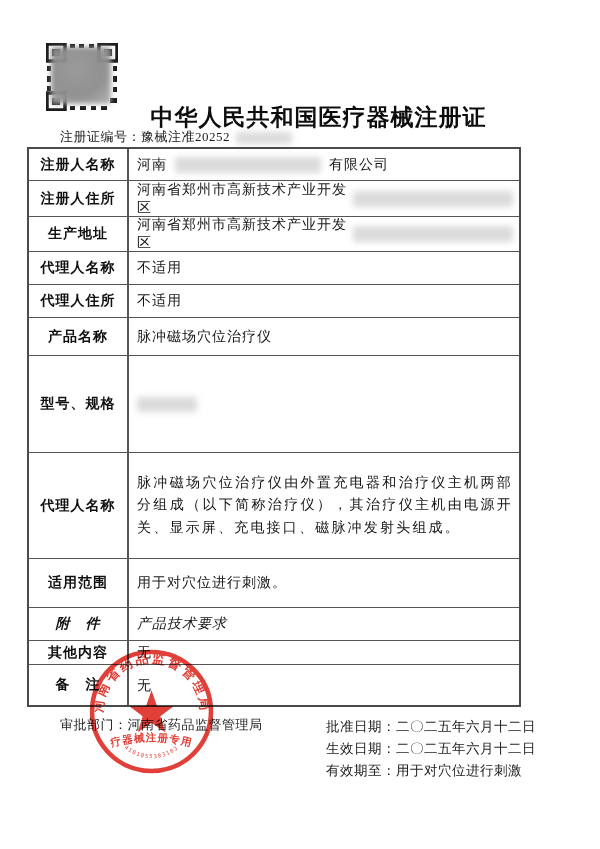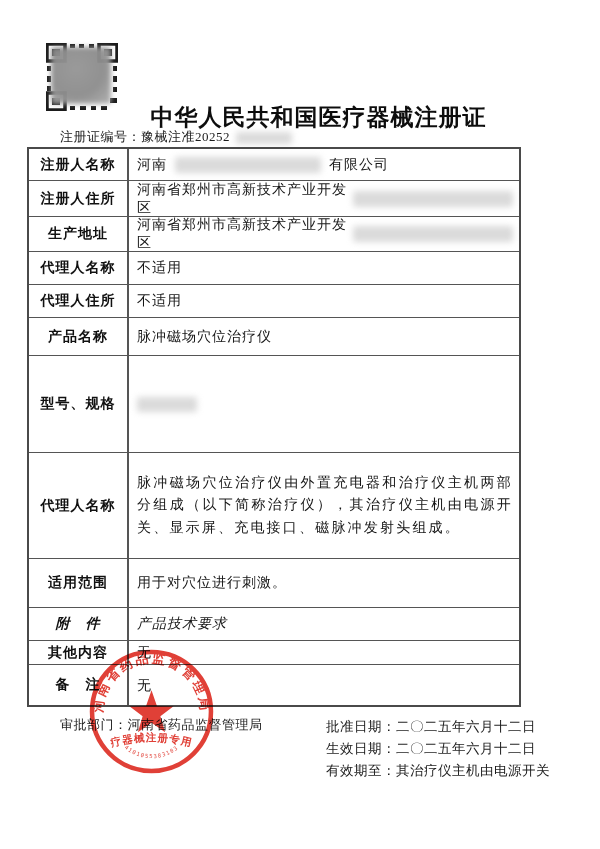--- a/index.html
+++ b/index.html
@@ -191,21 +191,21 @@
     <span>审批部门：</span><span>河南省药品监督管理局</span>
   </div>
   <div class="footer-dates">
     <div class="dline">
       <span>批准日期：</span><span>二〇二五年六月十二日</span>
     </div>
     <div class="dline">
       <span>生效日期：</span><span>二〇二五年六月十二日</span>
     </div>
     <div class="dline">
-      <span>有效期至：</span><span>其治疗仪主机由电源开关</span>
+      <span>有效期至：</span><span>用于对穴位进行刺激</span>
     </div>
   </div>
 
   <svg class="seal" viewBox="0 0 126 126">
     <defs>
       <path id="arcTop" d="M 18.8,83 A 48.5,48.5 0 1 1 107.2,83" fill="none"></path>
       <path id="arcType" d="M 19,99 Q 63,86 107,99" fill="none"></path>
       <path id="arcNum" d="M 24,82 A 41.5,41.5 0 0 0 102,82" fill="none"></path>
     </defs>
     <circle cx="63" cy="63" r="59" fill="none" stroke="#dd2b21" stroke-width="4.5"></circle>

